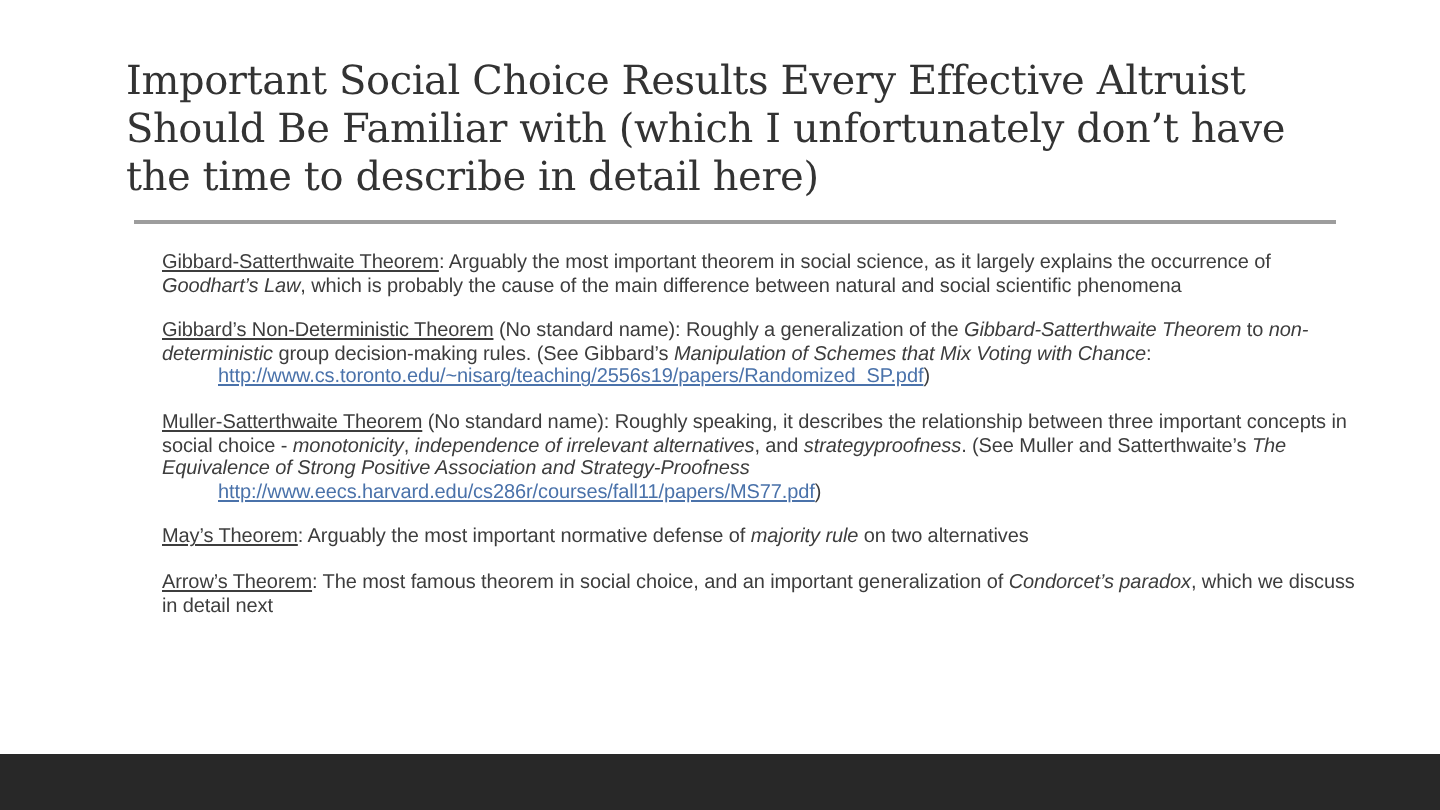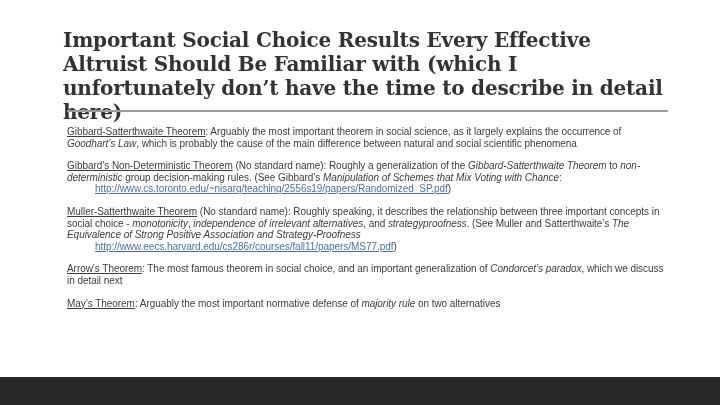--- a/index.html
+++ b/index.html
@@ -24,21 +24,21 @@
   }
   .divider {
     position: absolute;
     left: 67px;
     top: 110px;
     width: 601px;
     height: 2px;
   }
   .body {
     position: absolute;
-    left: 67px;
+    left: 81px;
     top: 126px;
     width: 602px;
     font-size: 10px;
     line-height: 1.16;
     letter-spacing: -0.05px;
   }
   .body p { margin: 0 0 11px 0; }
   .run-underline { text-decoration: underline; }
   .run-italic { font-style: italic; }
   a.run-link { text-decoration: underline; cursor: pointer; margin-left: 28px; }
@@ -47,26 +47,26 @@
     left: 0;
     bottom: 0;
     width: 720px;
     height: 28px;
   }
 </style>
 </head>
 <body>
 
 <div class="slide" style="background: rgb(255, 255, 255);">
-  <div class="title" style="color: rgb(51, 51, 51); font-weight: bold;">Important Social Choice Results Every Effective Altruist Should Be Familiar with (which I unfortunately don’t have the time to describe in detail here)</div>
+  <div class="title" style="color: rgb(51, 51, 51);">Important Social Choice Results Every Effective Altruist Should Be Familiar with (which I unfortunately don’t have the time to describe in detail here)</div>
 
   <div class="divider" style="background: rgb(157, 157, 157);"></div>
 
   <div class="body" style="color: rgb(61, 61, 61);">
       <p><span class="run-underline">Gibbard-Satterthwaite Theorem</span><span class="run-normal">: Arguably the most important theorem in social science, as it largely explains the occurrence of </span><span class="run-italic">Goodhart’s Law</span><span class="run-normal">, which is probably the cause of the main difference between natural and social scientific phenomena</span></p>
       <p><span class="run-underline">Gibbard’s Non-Deterministic Theorem</span><span class="run-normal"> (No standard name): Roughly a generalization of the </span><span class="run-italic">Gibbard-Satterthwaite Theorem</span><span class="run-normal"> to </span><span class="run-italic">non-deterministic</span><span class="run-normal"> group decision-making rules. (See Gibbard’s </span><span class="run-italic">Manipulation of Schemes that Mix Voting with Chance</span><span class="run-normal">: </span><a class="run-link" href="#" style="color: rgb(74, 114, 170);">http://www.cs.toronto.edu/~nisarg/teaching/2556s19/papers/Randomized_SP.pdf</a><span class="run-normal">)</span></p>
       <p><span class="run-underline">Muller-Satterthwaite Theorem</span><span class="run-normal"> (No standard name): Roughly speaking, it describes the relationship between three important concepts in social choice - </span><span class="run-italic">monotonicity</span><span class="run-normal">, </span><span class="run-italic">independence of irrelevant alternatives</span><span class="run-normal">, and </span><span class="run-italic">strategyproofness</span><span class="run-normal">. (See Muller and Satterthwaite’s </span><span class="run-italic">The Equivalence of Strong Positive Association and Strategy-Proofness</span><span class="run-normal"> </span><a class="run-link" href="#" style="color: rgb(74, 114, 170);">http://www.eecs.harvard.edu/cs286r/courses/fall11/papers/MS77.pdf</a><span class="run-normal">)</span></p>
+      <p><span class="run-underline">May’s Theorem</span><span class="run-normal">: Arguably the most important normative defense of </span><span class="run-italic">majority rule</span><span class="run-normal"> on two alternatives</span></p>
       <p><span class="run-underline">Arrow’s Theorem</span><span class="run-normal">: The most famous theorem in social choice, and an important generalization of </span><span class="run-italic">Condorcet’s paradox</span><span class="run-normal">, which we discuss in detail next</span></p>
-      <p><span class="run-underline">May’s Theorem</span><span class="run-normal">: Arguably the most important normative defense of </span><span class="run-italic">majority rule</span><span class="run-normal"> on two alternatives</span></p>
     </div>
 
   <div class="bottom-bar" style="background: rgb(40, 40, 40);"></div>
 </div>
 
 </body></html>

